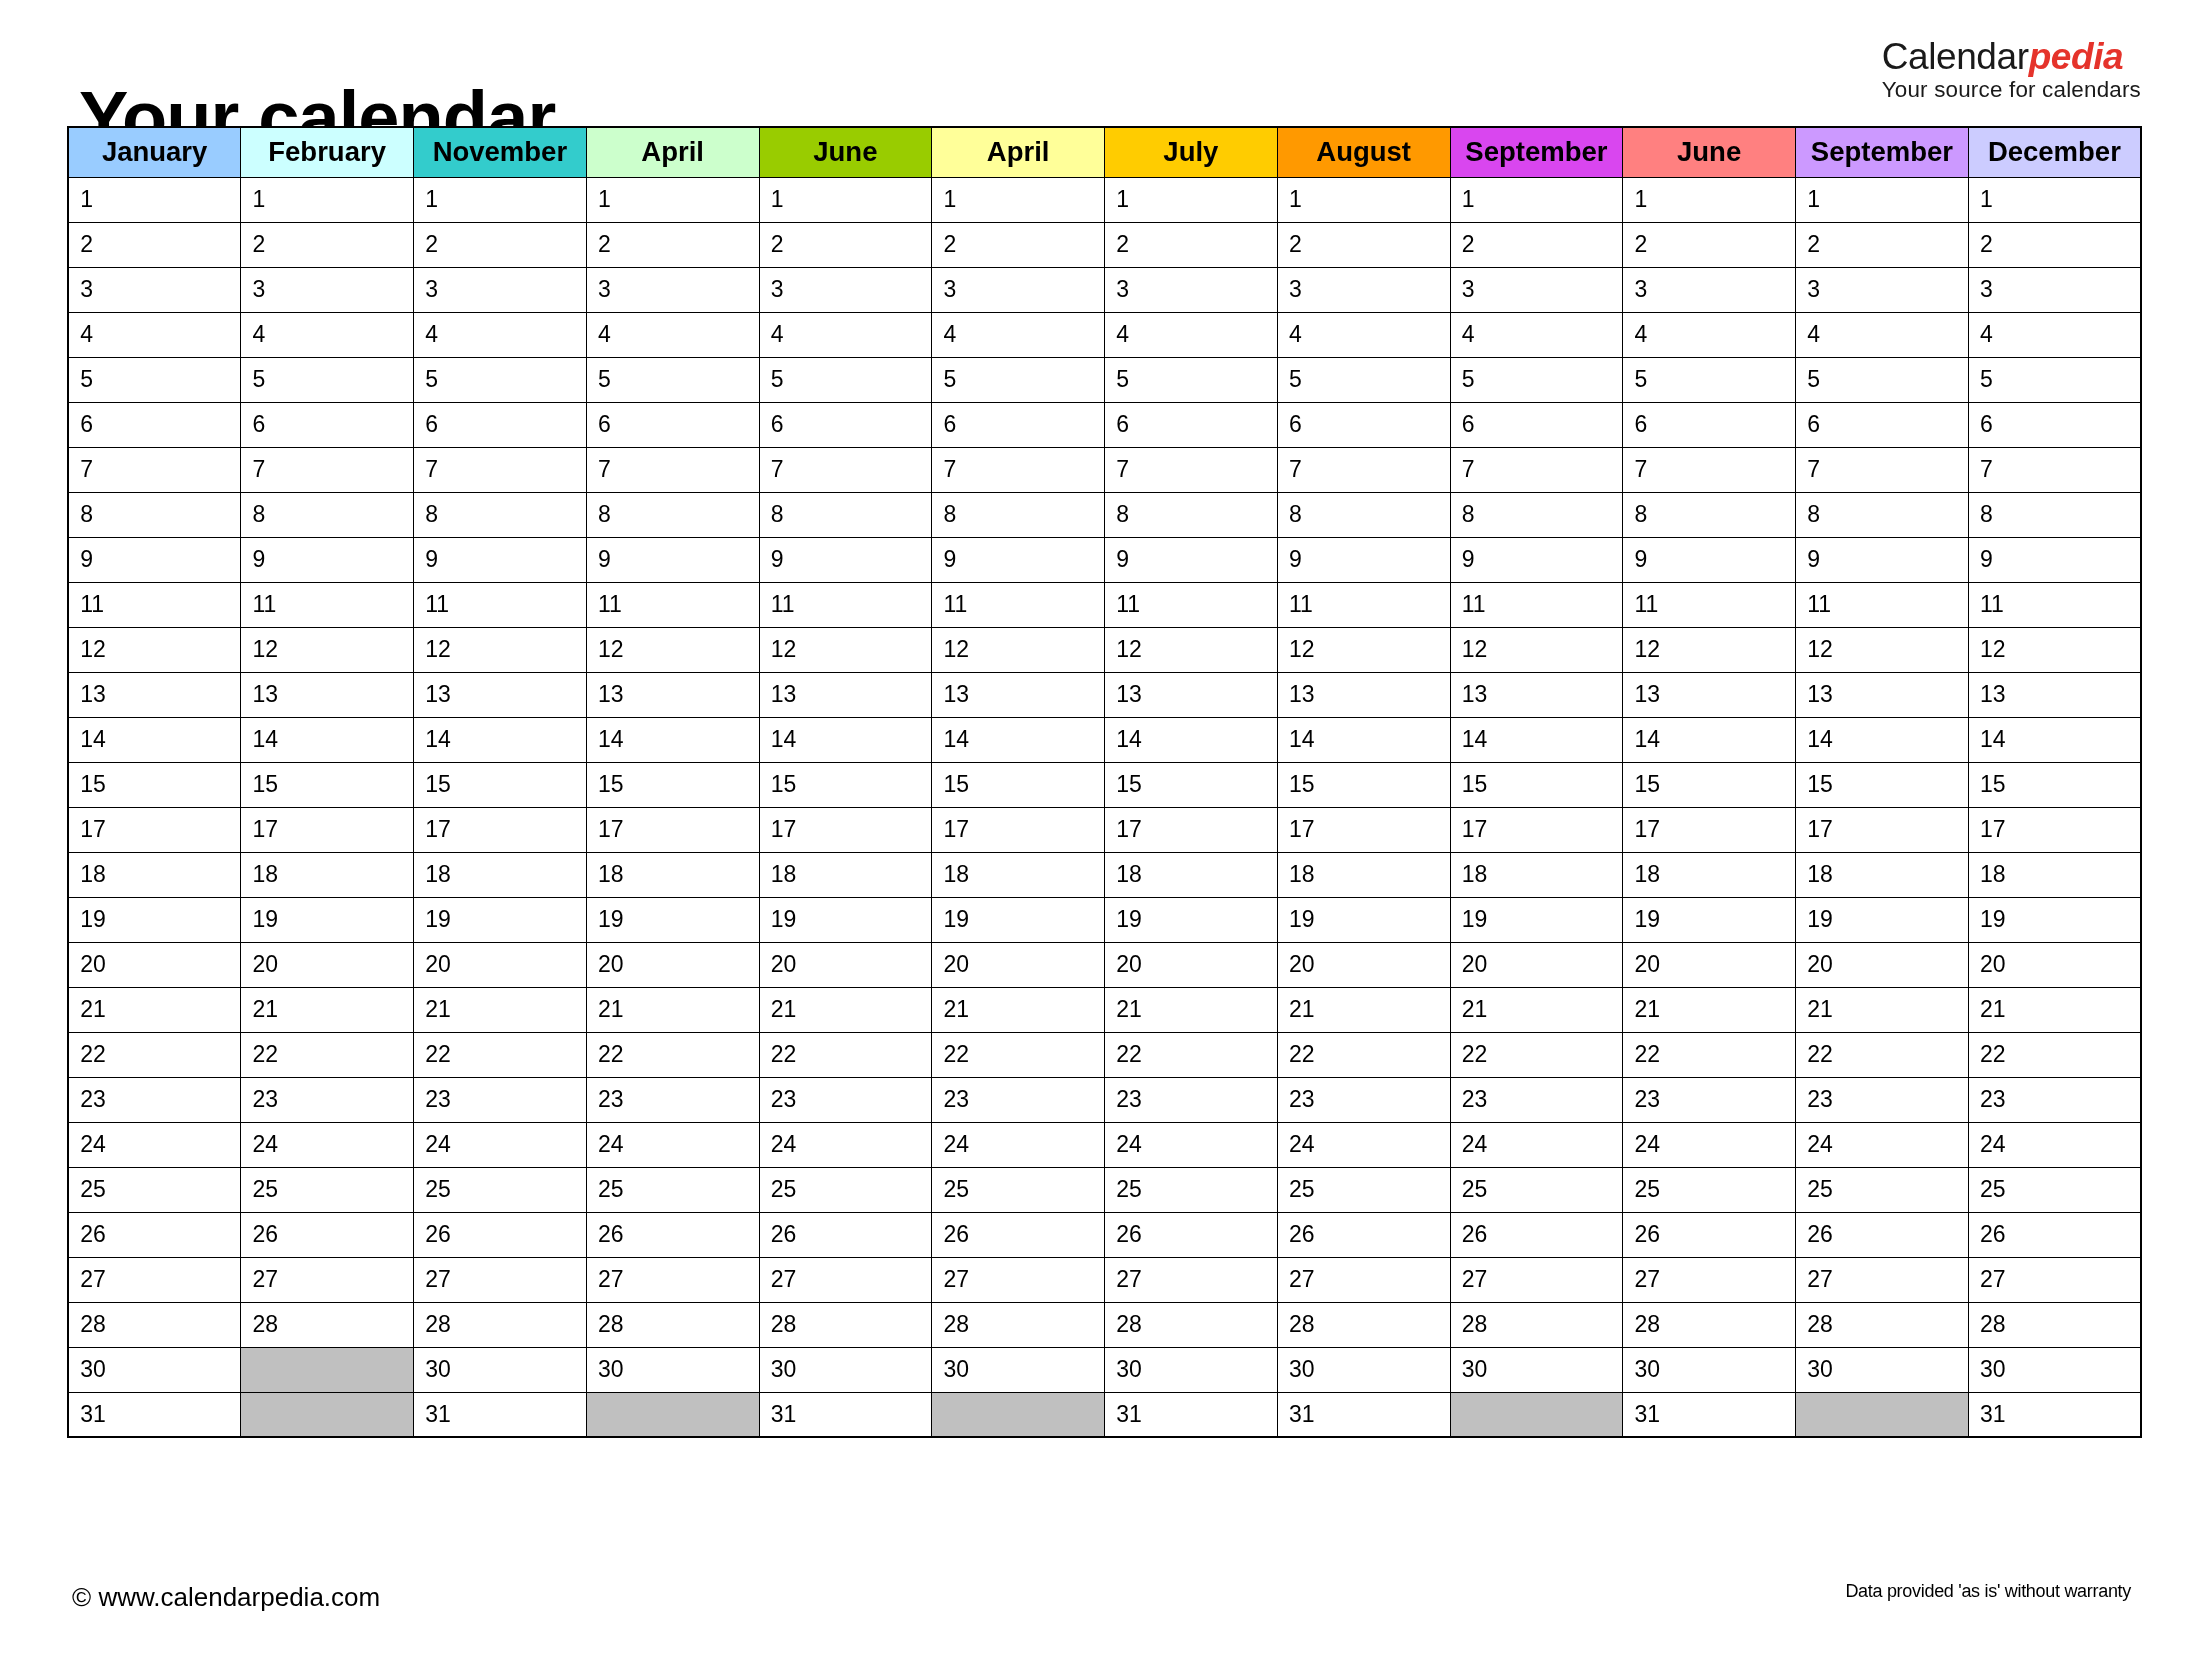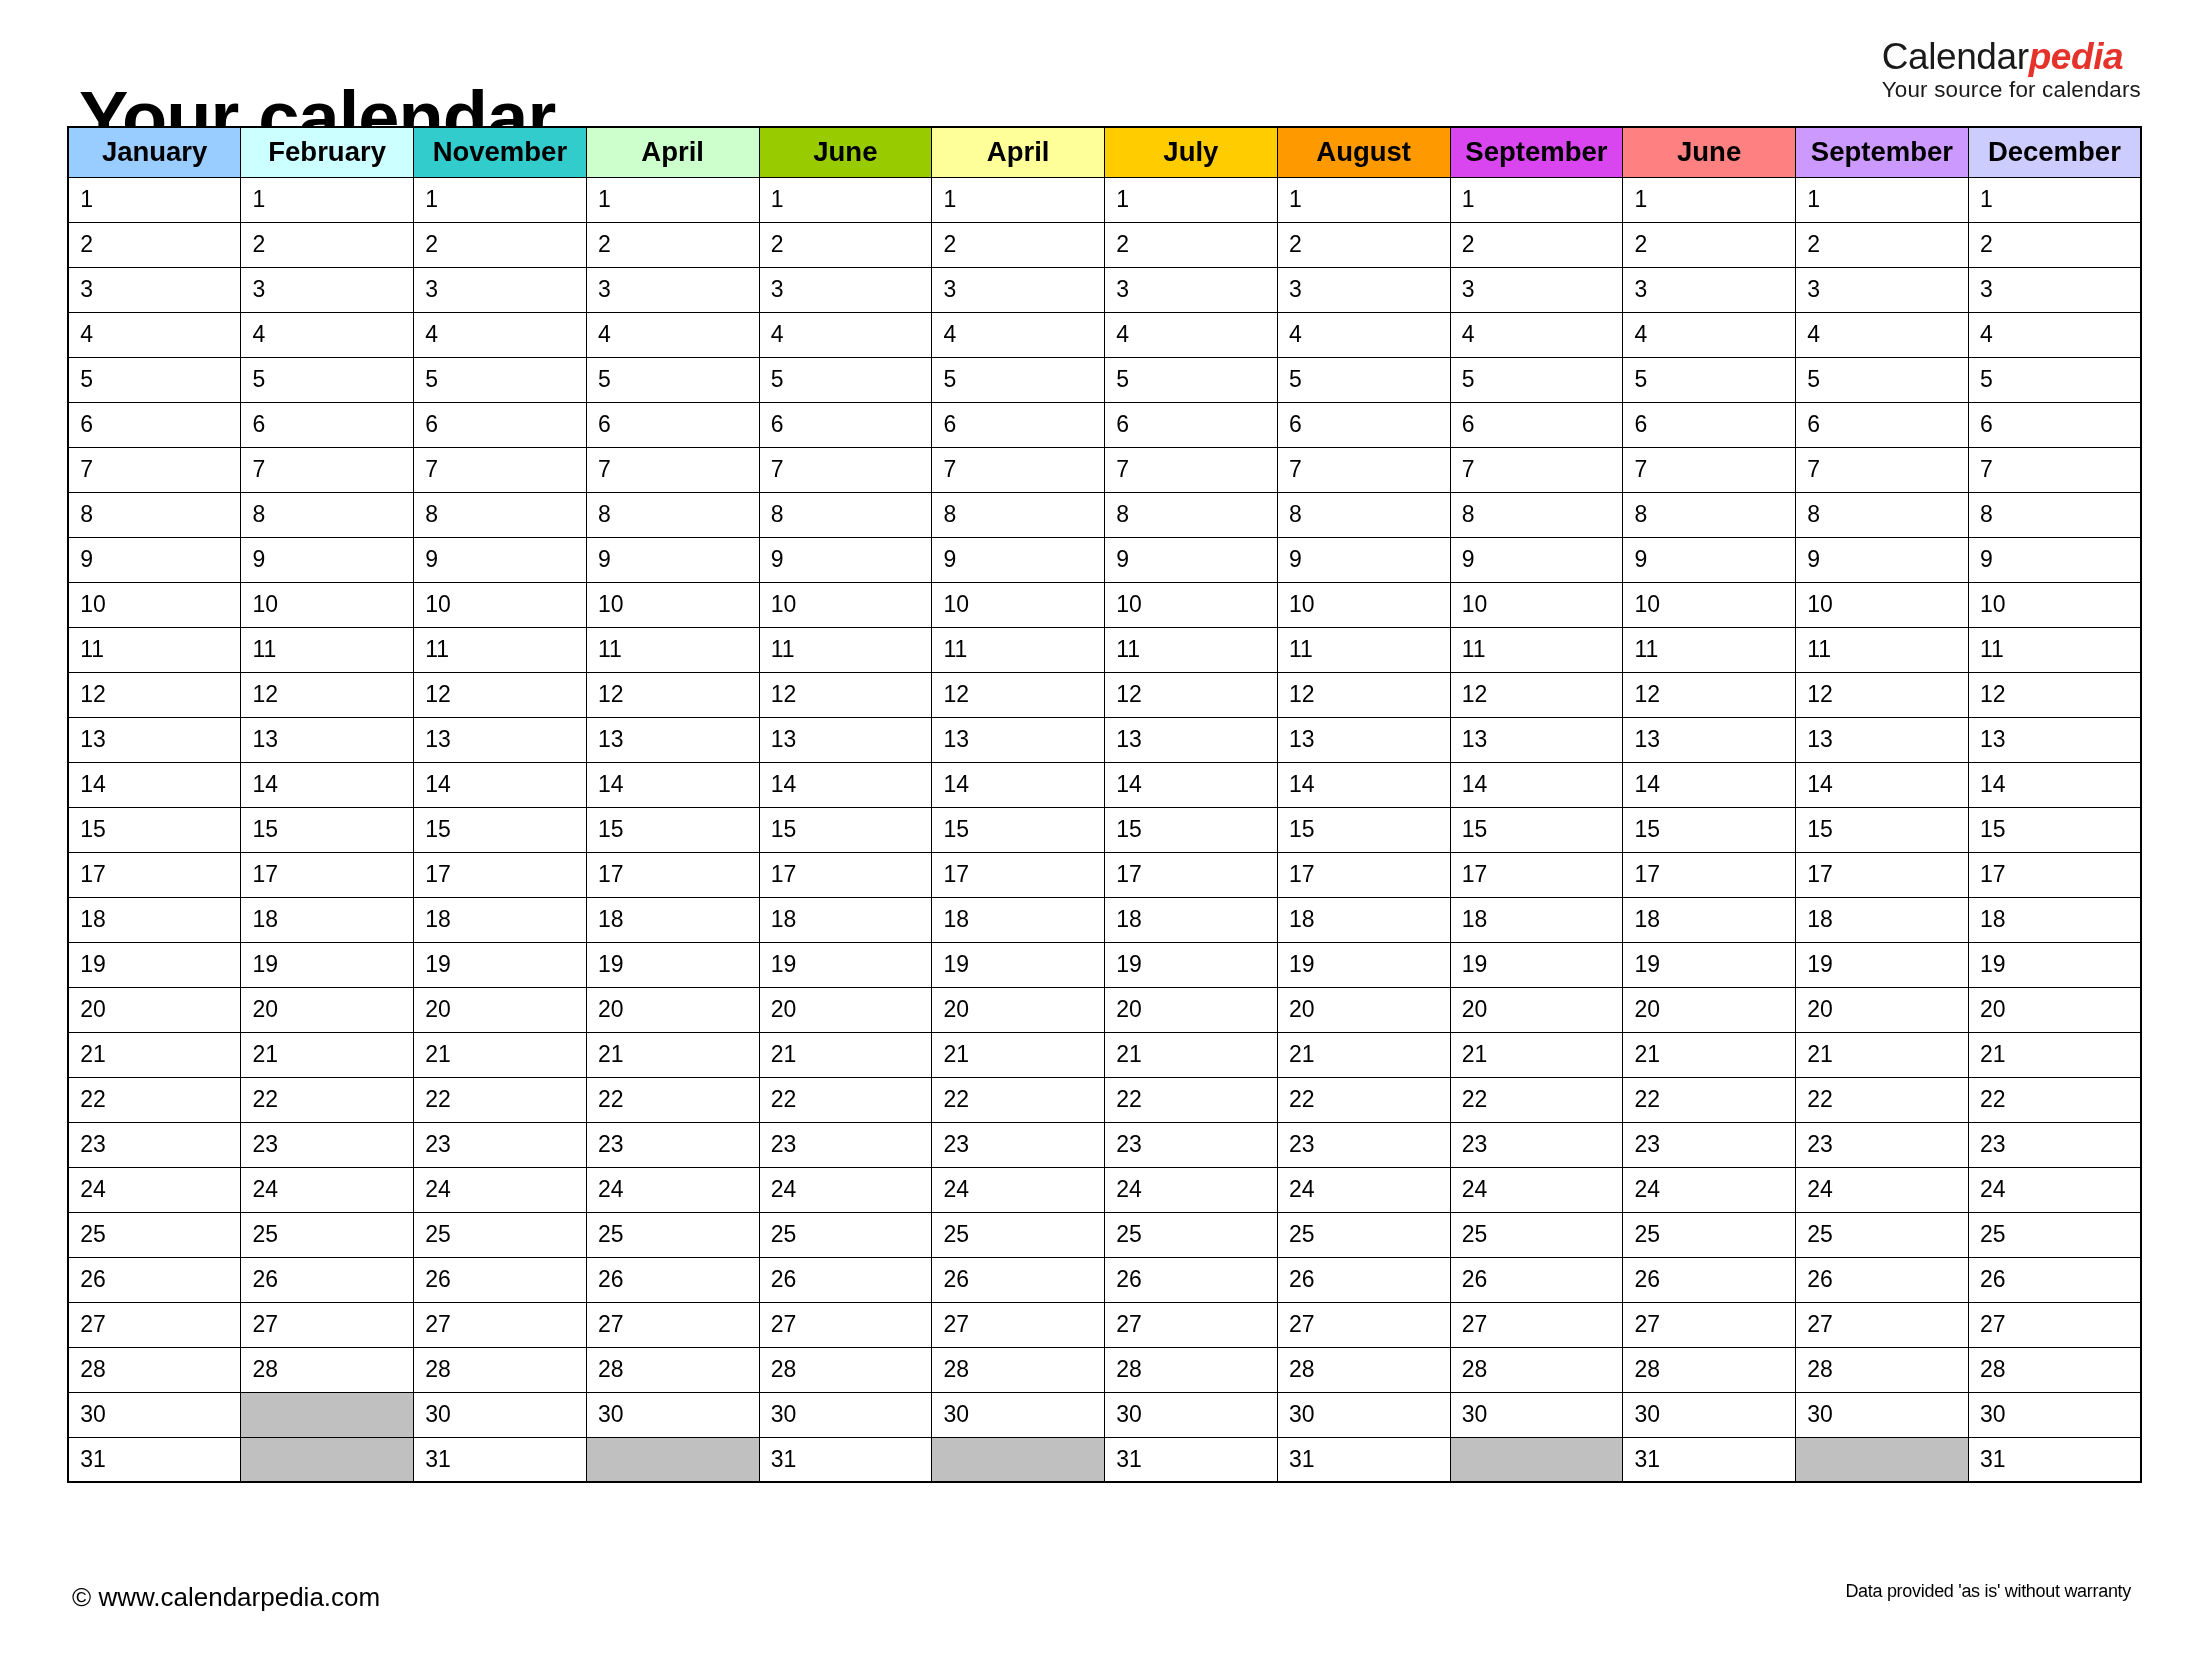--- a/index.html
+++ b/index.html
@@ -206,34 +206,20 @@
           <td style="color: rgb(0, 0, 0);">9</td>
           <td style="color: rgb(0, 0, 0);">9</td>
           <td style="color: rgb(0, 0, 0);">9</td>
           <td style="color: rgb(0, 0, 0);">9</td>
           <td style="color: rgb(0, 0, 0);">9</td>
           <td style="color: rgb(0, 0, 0);">9</td>
           <td style="color: rgb(0, 0, 0);">9</td>
           <td style="color: rgb(0, 0, 0);">9</td>
         </tr>
         <tr>
-          <td style="color: rgb(0, 0, 0);">10</td>
-          <td style="color: rgb(0, 0, 0);">10</td>
-          <td style="color: rgb(0, 0, 0);">10</td>
-          <td style="color: rgb(0, 0, 0);">10</td>
-          <td style="color: rgb(0, 0, 0);">10</td>
-          <td style="color: rgb(0, 0, 0);">10</td>
-          <td style="color: rgb(0, 0, 0);">10</td>
-          <td style="color: rgb(0, 0, 0);">10</td>
-          <td style="color: rgb(0, 0, 0);">10</td>
-          <td style="color: rgb(0, 0, 0);">10</td>
-          <td style="color: rgb(0, 0, 0);">10</td>
-          <td style="color: rgb(0, 0, 0);">10</td>
-        </tr>
-        <tr>
           <td style="color: rgb(0, 0, 0);">11</td>
           <td style="color: rgb(0, 0, 0);">11</td>
           <td style="color: rgb(0, 0, 0);">11</td>
           <td style="color: rgb(0, 0, 0);">11</td>
           <td style="color: rgb(0, 0, 0);">11</td>
           <td style="color: rgb(0, 0, 0);">11</td>
           <td style="color: rgb(0, 0, 0);">11</td>
           <td style="color: rgb(0, 0, 0);">11</td>
           <td style="color: rgb(0, 0, 0);">11</td>
           <td style="color: rgb(0, 0, 0);">11</td>

